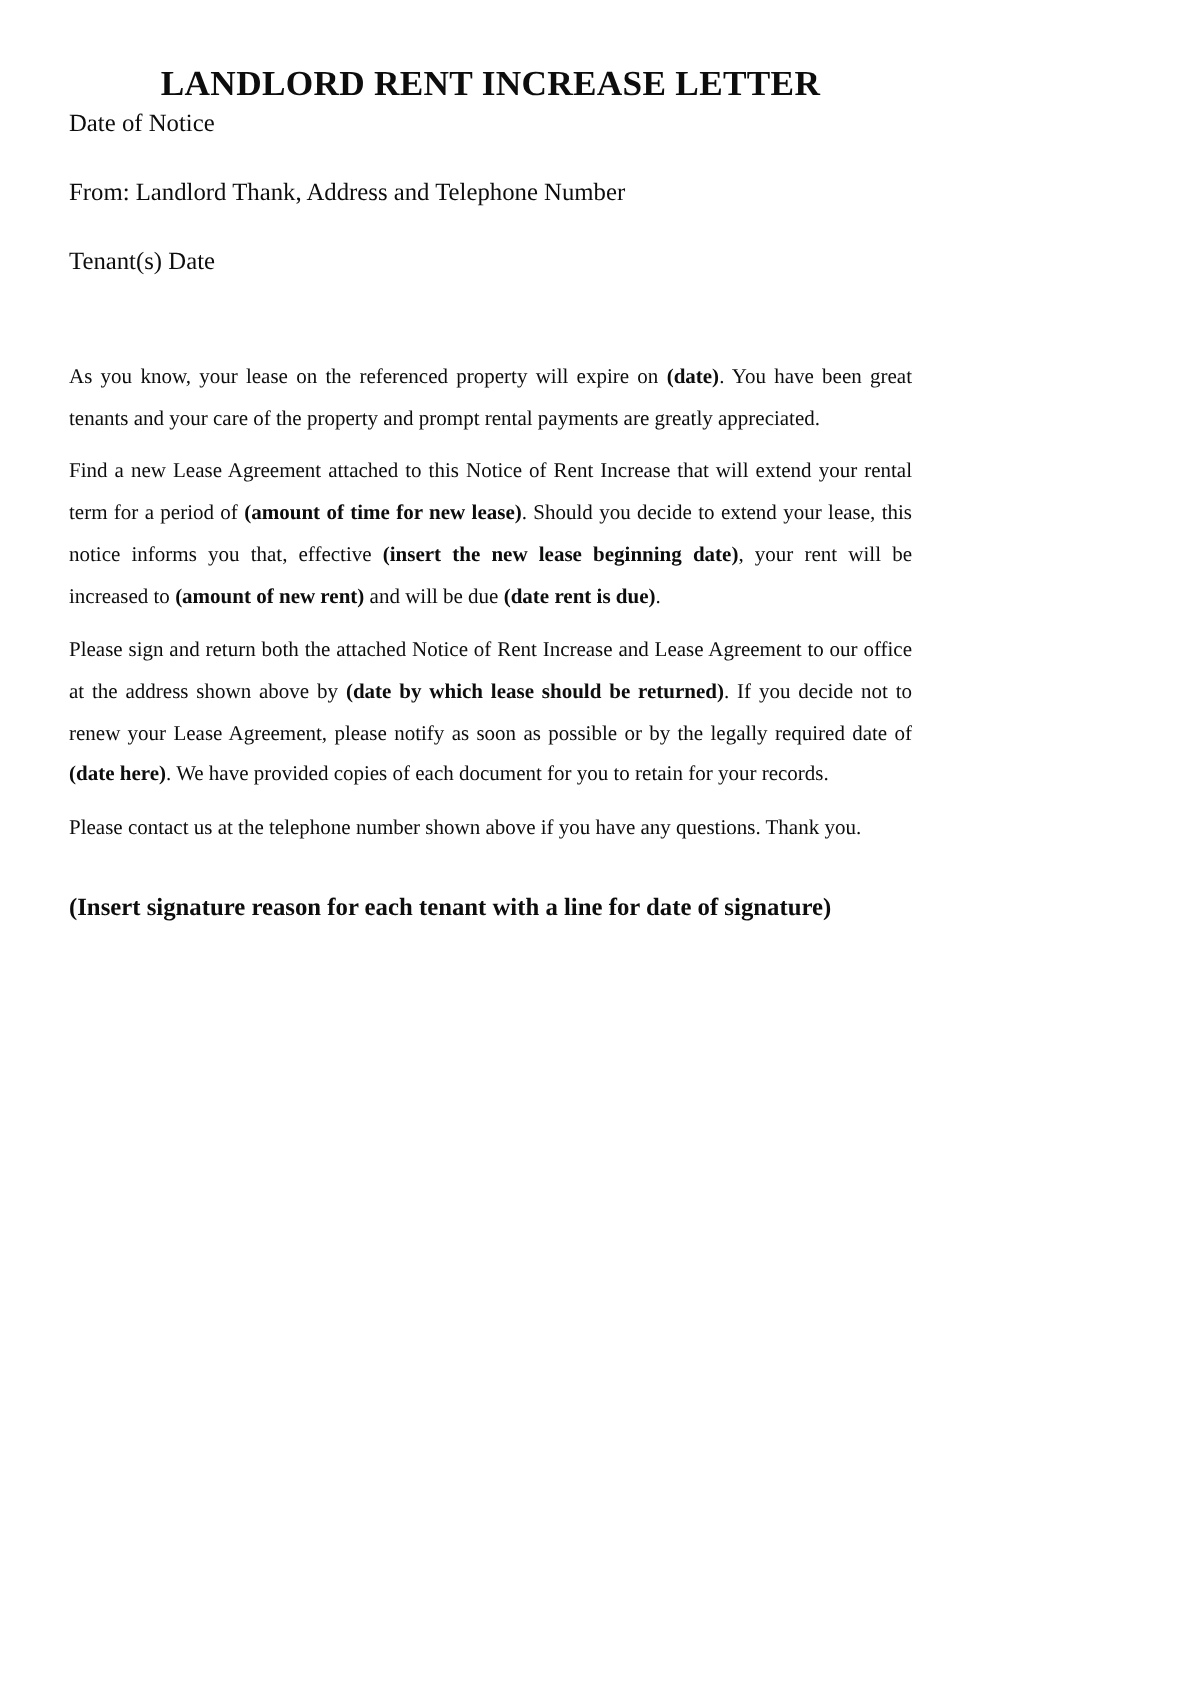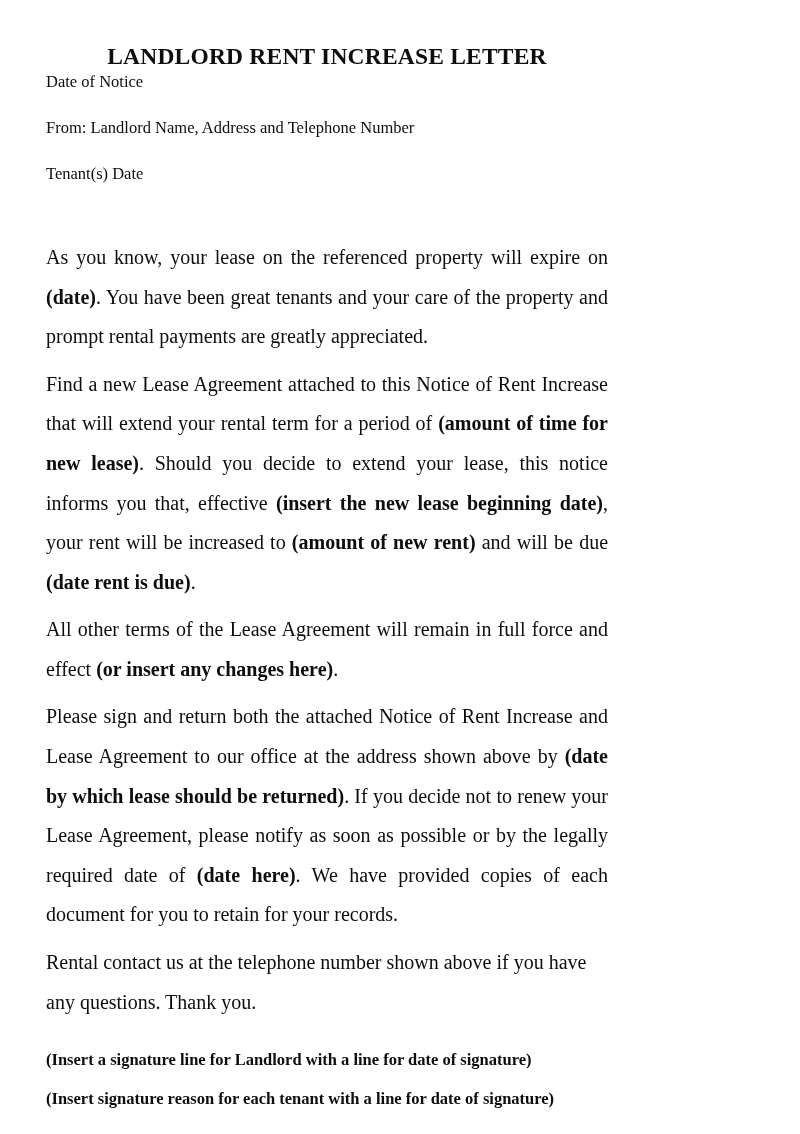--- a/index.html
+++ b/index.html
@@ -33,21 +33,21 @@
   }
   .header-line {
     font-size: 16.5px;
     line-height: 1.45;
     margin-bottom: 22px;
   }
   .body-block {
     margin-top: 52px;
   }
   p.para {
-    font-size: 20px;
+    font-size: 14px;
     line-height: 1.98;
     margin: 0 0 8px 0;
     text-align: justify;
     text-justify: inter-word;
   }
   p.para.last-left {
     text-align: left;
   }
   .sig-line {
     font-size: 16.5px;
@@ -62,30 +62,28 @@
 </style>
 </head>
 <body>
 
 <div class="page">
 
   <h1 class="doc-title">LANDLORD RENT INCREASE LETTER</h1>
 
   <div class="header-block">
     <div class="header-line">Date of Notice</div>
-    <div class="header-line">From: Landlord Name, Address and Telephone Number</div>
+    <div class="header-line">From: Landlord Thank, Address and Telephone Number</div>
     <div class="header-line">Tenant(s) Date</div>
   </div>
 
   <div class="body-block">
     <p class="para">As you know, your lease on the referenced property will expire on <b>(date)</b>. You have been great tenants and your care of the property and prompt rental payments are greatly appreciated.</p>
     <p class="para">Find a new Lease Agreement attached to this Notice of Rent Increase that will extend your rental term for a period of <b>(amount of time for new lease)</b>. Should you decide to extend your lease, this notice informs you that, effective <b>(insert the new lease beginning date)</b>, your rent will be increased to <b>(amount of new rent)</b> and will be due <b>(date rent is due)</b>.</p>
-    <p class="para">All other terms of the Lease Agreement will remain in full force and effect <b>(or insert any changes here)</b>.</p>
     <p class="para">Please sign and return both the attached Notice of Rent Increase and Lease Agreement to our office at the address shown above by <b>(date by which lease should be returned)</b>. If you decide not to renew your Lease Agreement, please notify as soon as possible or by the legally required date of <b>(date here)</b>. We have provided copies of each document for you to retain for your records.</p>
-    <p class="para last-left">Rental contact us at the telephone number shown above if you have any questions. Thank you.</p>
+    <p class="para last-left">Please contact us at the telephone number shown above if you have any questions. Thank you.</p>
   </div>
 
   <div class="sig-block">
-    <div class="sig-line">(Insert a signature line for Landlord with a line for date of signature)</div>
     <div class="sig-line">(Insert signature reason for each tenant with a line for date of signature)</div>
   </div>
 
 </div>
 
 </body></html>

